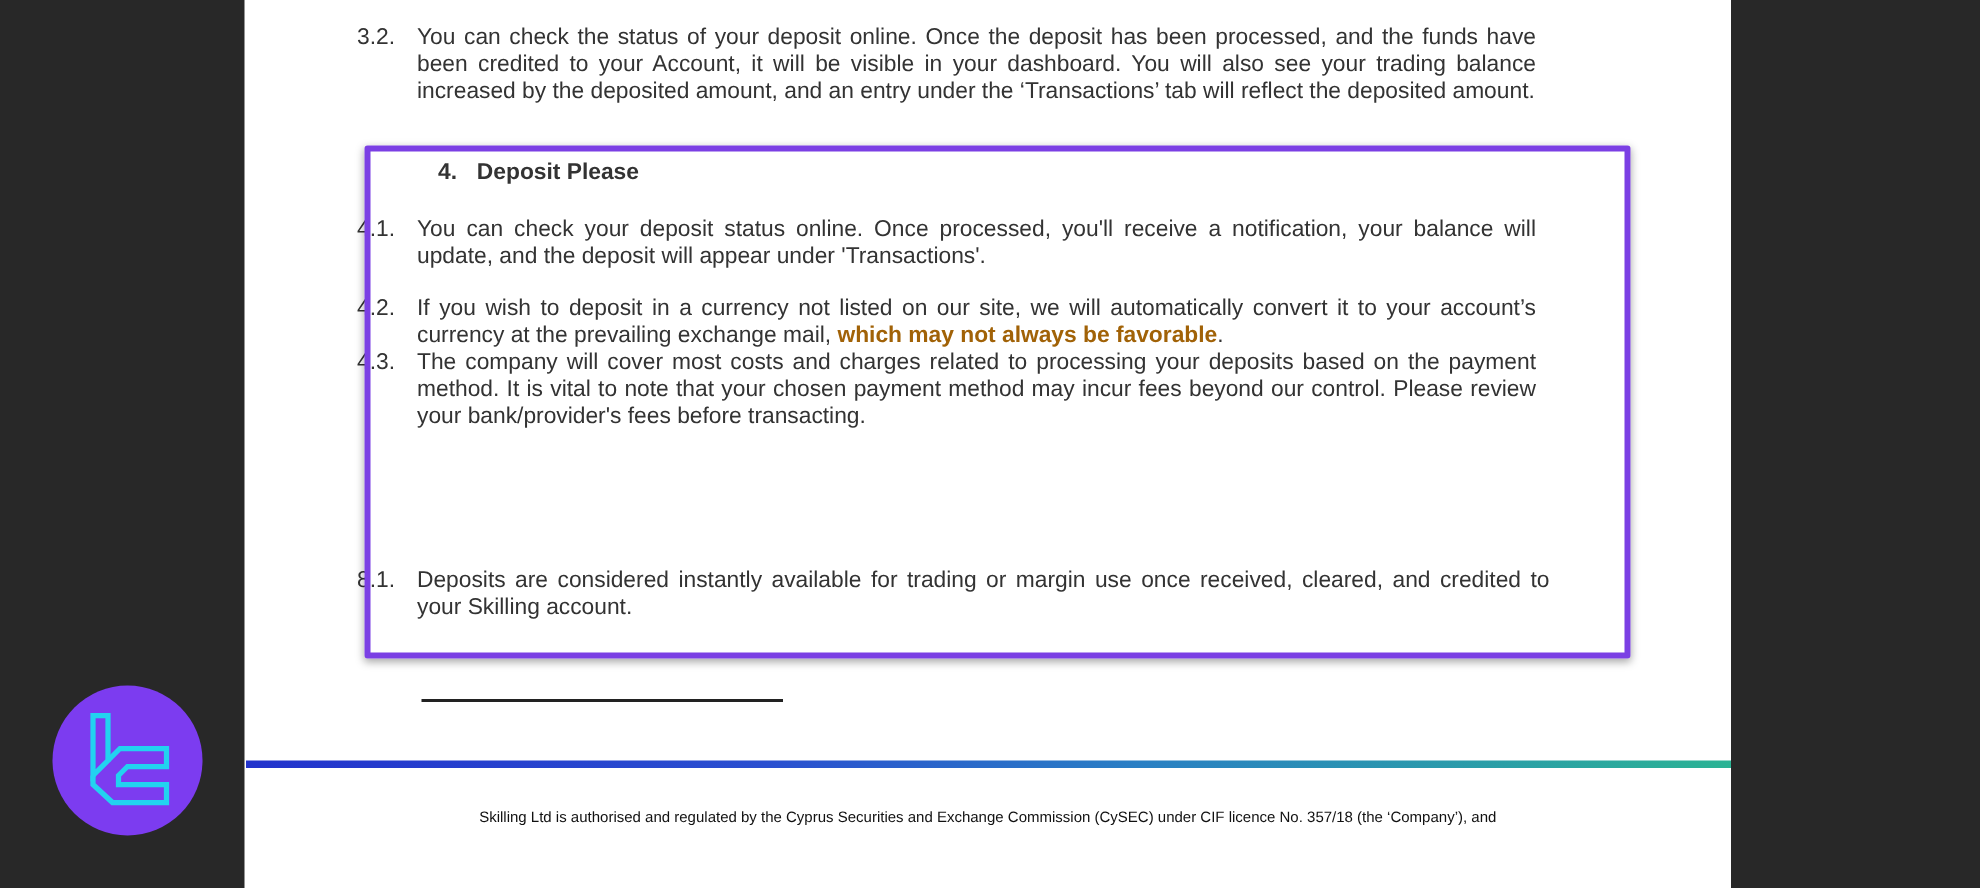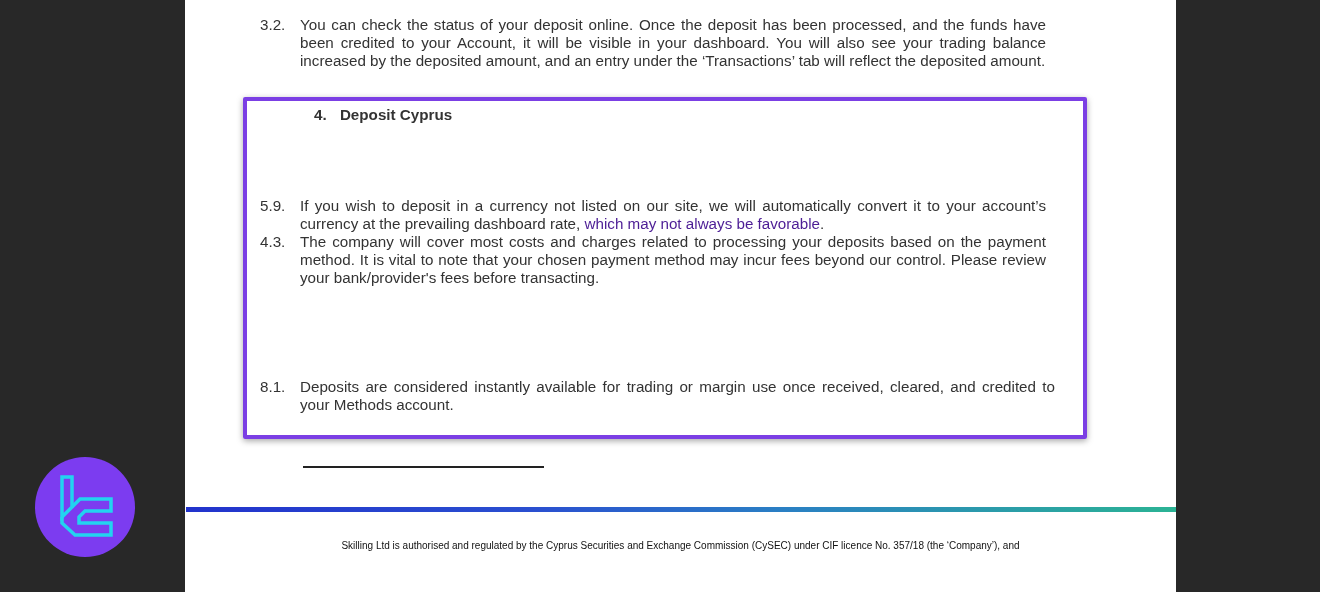--- a/index.html
+++ b/index.html
@@ -4,30 +4,29 @@
 <style>
   html, body { margin:0; padding:0; }
   body {
     width:1320px; height:592px; overflow:hidden; position:relative;
     background:#282828;
     font-family:"Liberation Sans", sans-serif;
   }
   .page {
     position:absolute; left:163px; top:0; width:991px; height:592px;
     background:#ffffff;
-    margin-left:22px;
   }
   .item {
     position:absolute; left:115px; width:746px;
     font-size:15.2px; line-height:18px; color:#333;
     text-align:justify;
   }
   .item .num { position:absolute; left:-40px; top:0; }
   .item .text { display:block; }
-  .item b { font-weight:normal; color:#4c1d95; }
+  .item b { font-weight:bold; color:#a16207; }
   .heading {
     position:absolute; left:129px; top:106px;
     font-size:15.2px; font-weight:bold; color:#333; line-height:18px;
   }
   .heading .hnum { margin-right:9px; }
   .highlight {
     position:absolute; left:243px; top:97px; width:836px; height:334px;
     border:4px solid #7b3fe4; border-radius:2px;
     box-shadow:0 2px 6px rgba(0,0,0,0.35);
     pointer-events:none;
@@ -57,38 +56,42 @@
 <body>
 
 <div class="page">
   <div class="item" style="top:16px;">
     <span class="num">3.2.</span>
     <span class="text">You can check the status of your deposit online. Once the deposit has been processed, and the funds have been credited to your Account, it will be visible in your dashboard. You will also see your trading balance increased by the deposited amount, and an entry under the ‘Transactions’ tab will reflect the deposited amount.</span>
   </div>
 
   <div class="heading">
     <span class="hnum">4.</span>
-    <span>Deposit Cyprus</span>
+    <span>Deposit Please</span>
   </div>
 
+  <div class="item" style="top:144px;">
+    <span class="num">4.1.</span>
+    <span class="text">You can check your deposit status online. Once processed, you'll receive a notification, your balance will update, and the deposit will appear under 'Transactions'.</span>
+  </div>
 
   <div class="item" style="top:197px;">
-    <span class="num">5.9.</span>
-    <span class="text"><span>If you wish to deposit in a currency not listed on our site, we will automatically convert it to your account’s currency at the prevailing dashboard rate, </span><b>which may not always be favorable</b><span>.</span></span>
+    <span class="num">4.2.</span>
+    <span class="text"><span>If you wish to deposit in a currency not listed on our site, we will automatically convert it to your account’s currency at the prevailing exchange mail, </span><b>which may not always be favorable</b><span>.</span></span>
   </div>
 
   <div class="item" style="top:233px;">
     <span class="num">4.3.</span>
     <span class="text">The company will cover most costs and charges related to processing your deposits based on the payment method. It is vital to note that your chosen payment method may incur fees beyond our control. Please review your bank/provider's fees before transacting.</span>
   </div>
 
 
   <div class="item" style="top:378px; width:755px;">
     <span class="num">8.1.</span>
-    <span class="text">Deposits are considered instantly available for trading or margin use once received, cleared, and credited to your Methods account.</span>
+    <span class="text">Deposits are considered instantly available for trading or margin use once received, cleared, and credited to your Skilling account.</span>
   </div>
 
   <div class="fn-rule"></div>
 
   <div class="gradient-bar"></div>
 
   <div class="legal">
     <div>Skilling Ltd is authorised and regulated by the Cyprus Securities and Exchange Commission (CySEC) under CIF licence No. 357/18 (the ‘Company’), and</div>
   </div>
 </div>

